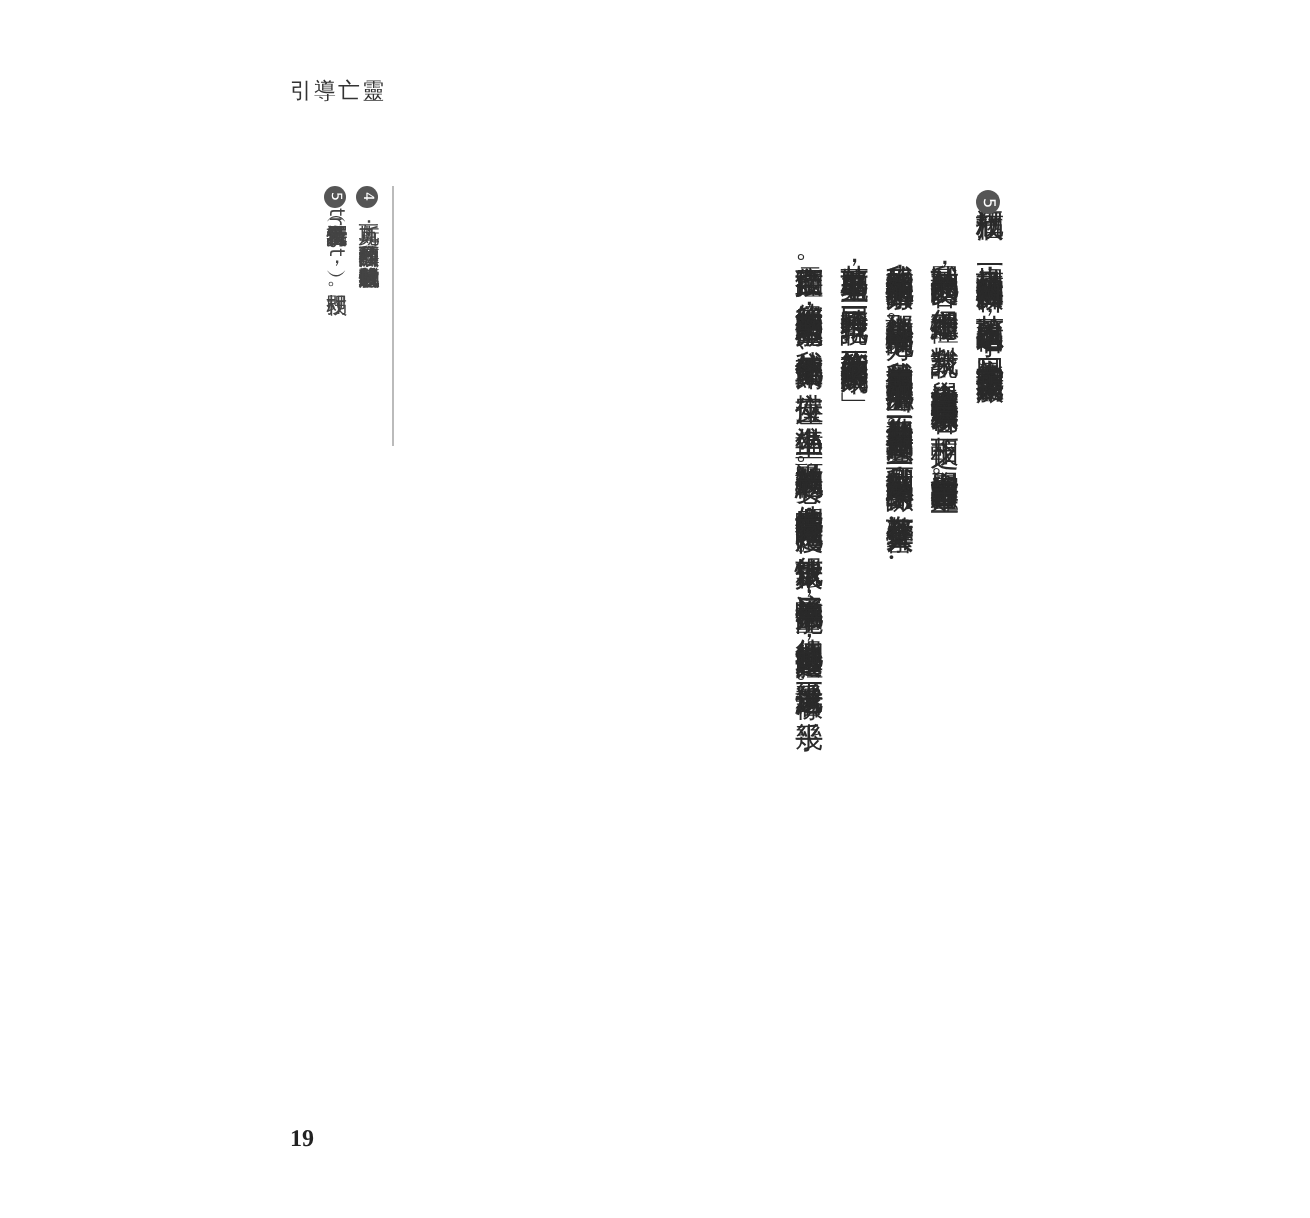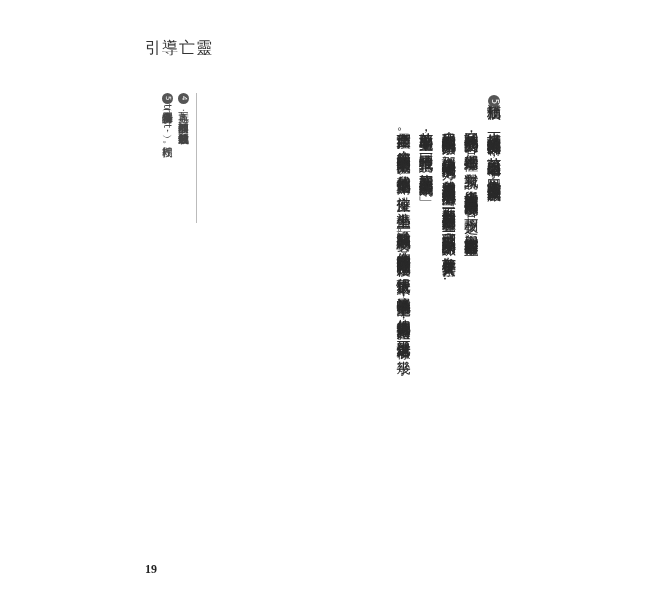--- a/index.html
+++ b/index.html
@@ -1,18 +1,18 @@
 <!DOCTYPE html>
 <html><head>
 <meta charset="utf-8">
 <style>
   html, body { margin: 0; padding: 0; background: #ffffff; }
   body { width: 655px; height: 609px; position: relative; overflow: hidden;
          font-family: "DejaVu Serif", "Liberation Serif", serif; color: #2a2a2a; }
-  .running-head { position: absolute; left: 145px; top: 38px; font-size: 16px;
+  .running-head { position: absolute; left: 145px; top: 38px; font-size: 11px;
                   letter-spacing: 1px; color: #333; font-family: Liberation Sans, sans-serif; }
   .page-number { position: absolute; left: 145px; top: 562px; font-size: 12px; font-weight: bold;
                  color: #222; font-family: "Liberation Serif", serif; text-align: right; }
   .body-text { position: absolute; top: 93px; right: 150px; height: 455px;
                writing-mode: vertical-rl; font-size: 14.2px; line-height: 22.6px; letter-spacing: 0.6px; }
   .body-text p { margin: 0; }
   .indent { text-indent: 2em; }
   .fn-ref { display: inline-block; width: 12px; height: 12px; border-radius: 50%;
             background: #555; color: #fff; font-size: 8px; line-height: 12px; text-align: center;
             font-family: "DejaVu Sans", sans-serif; }

